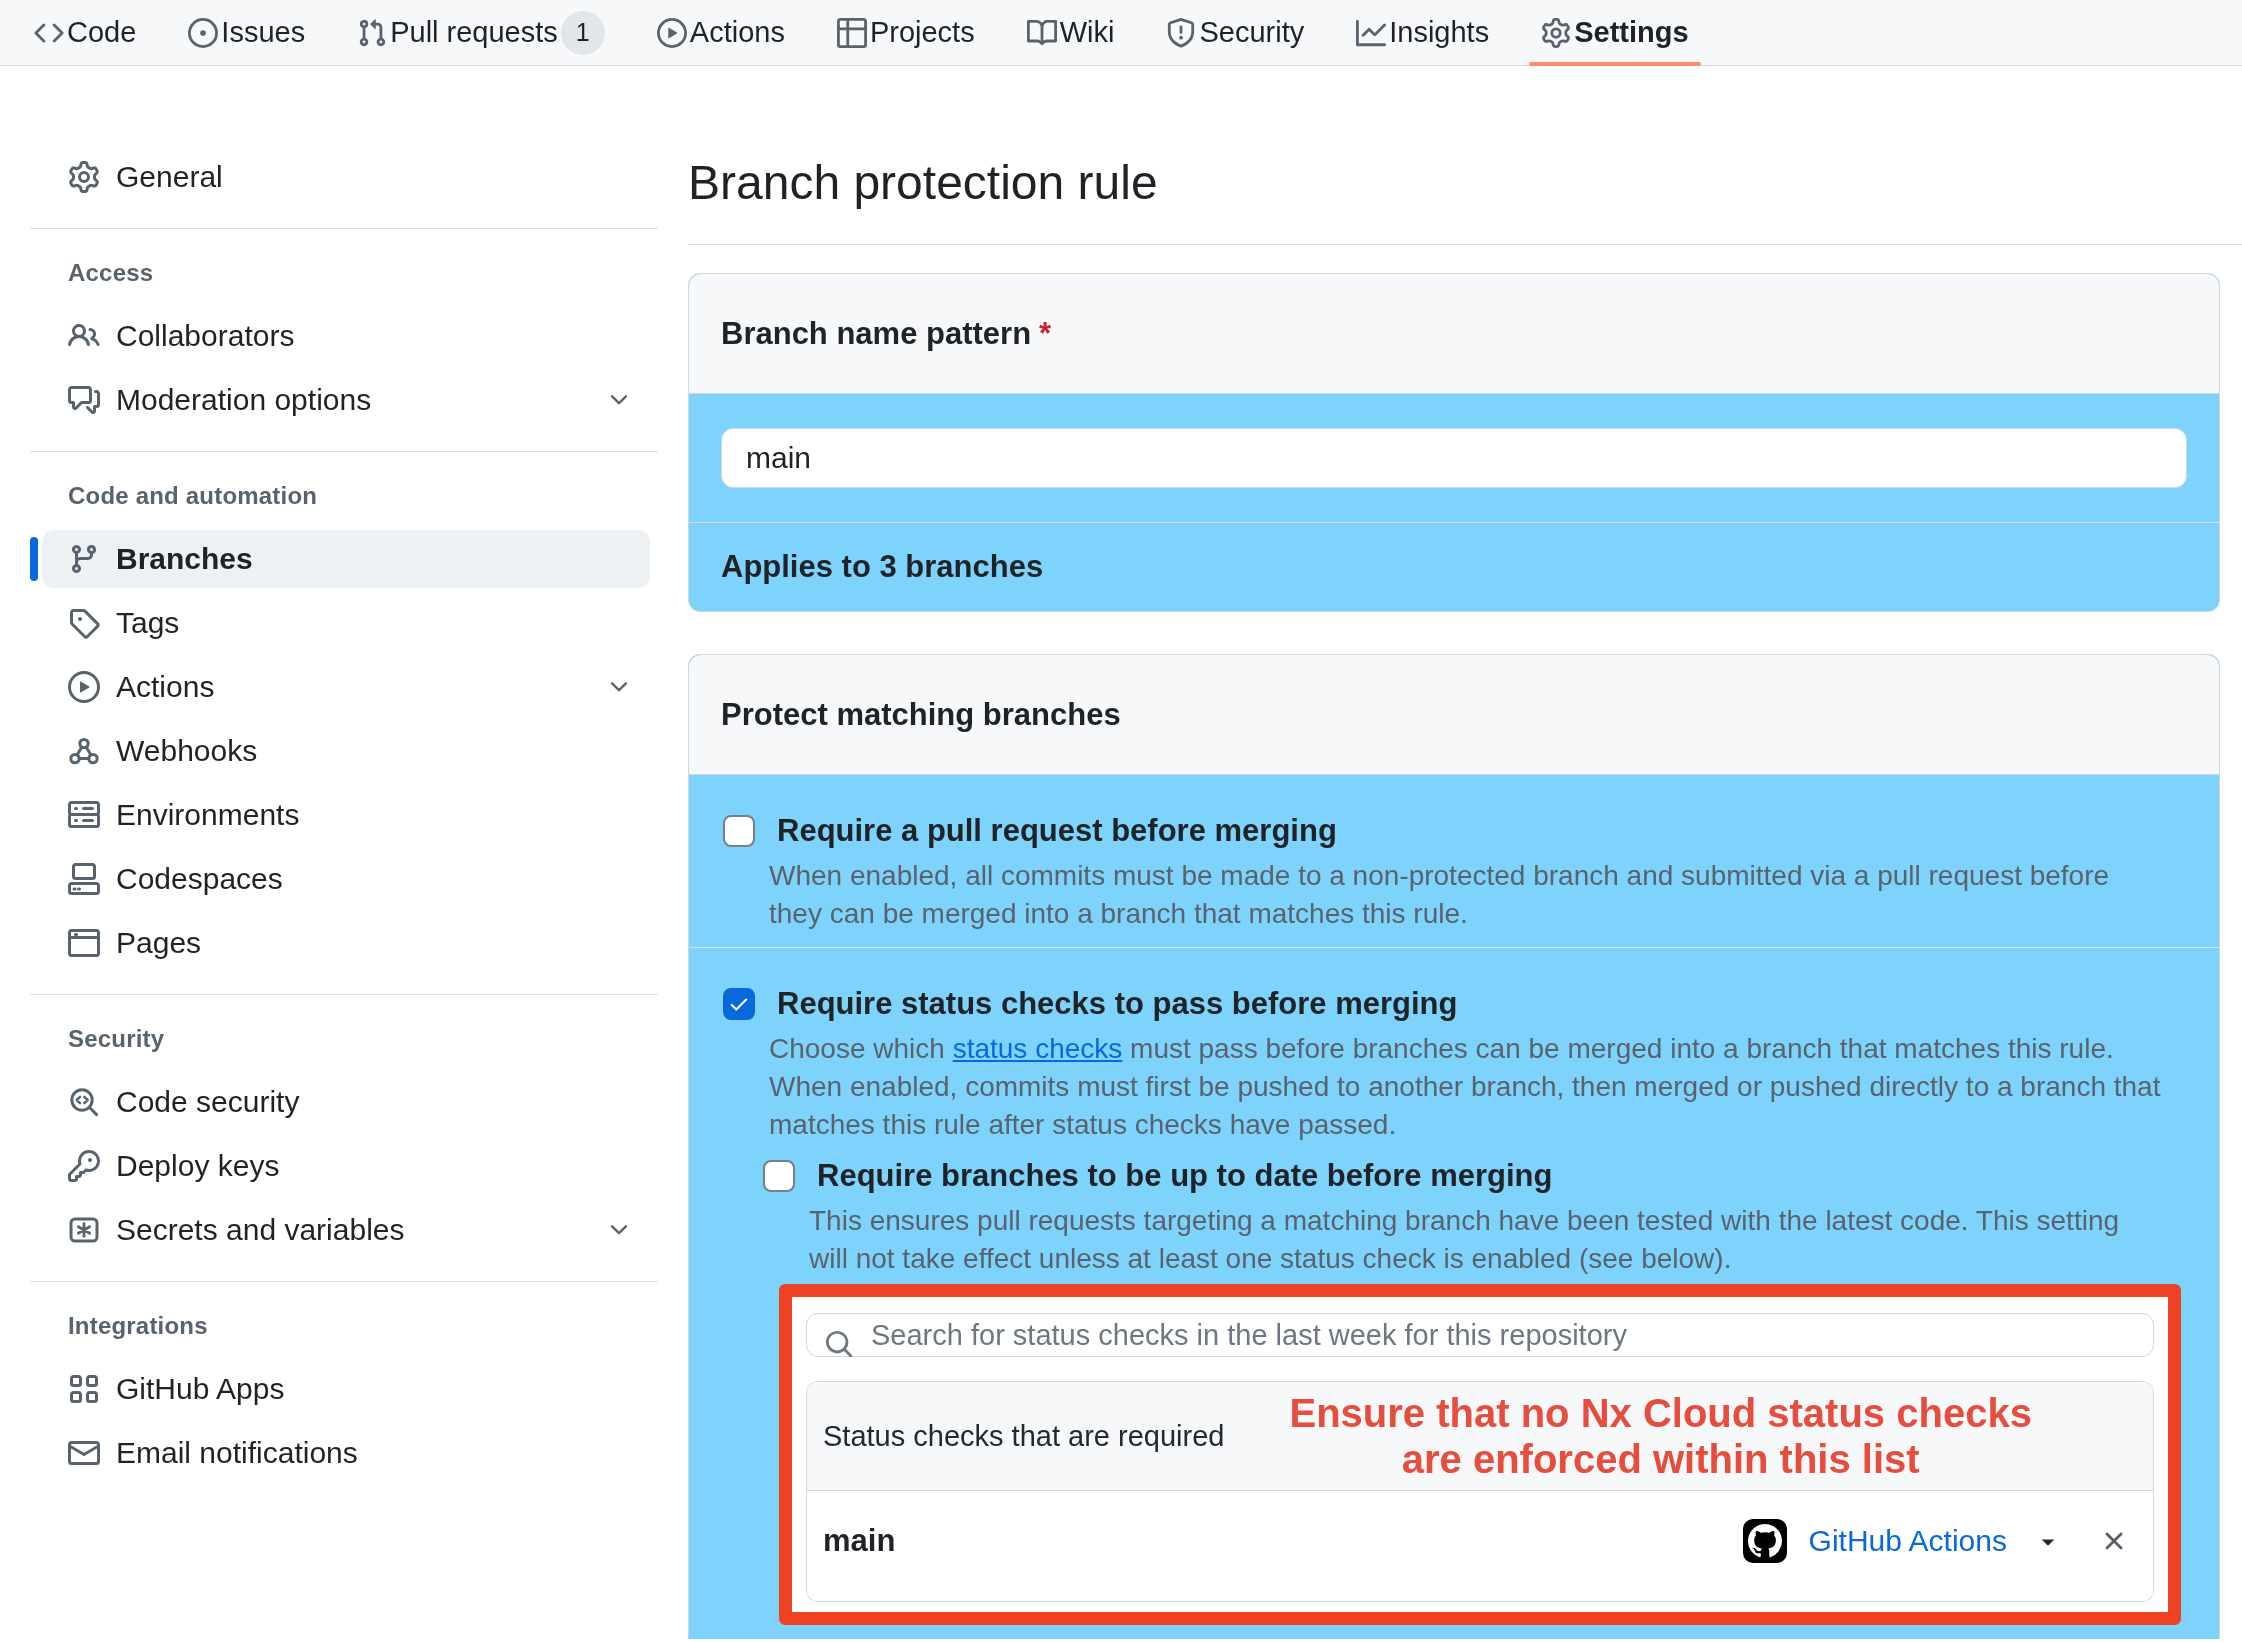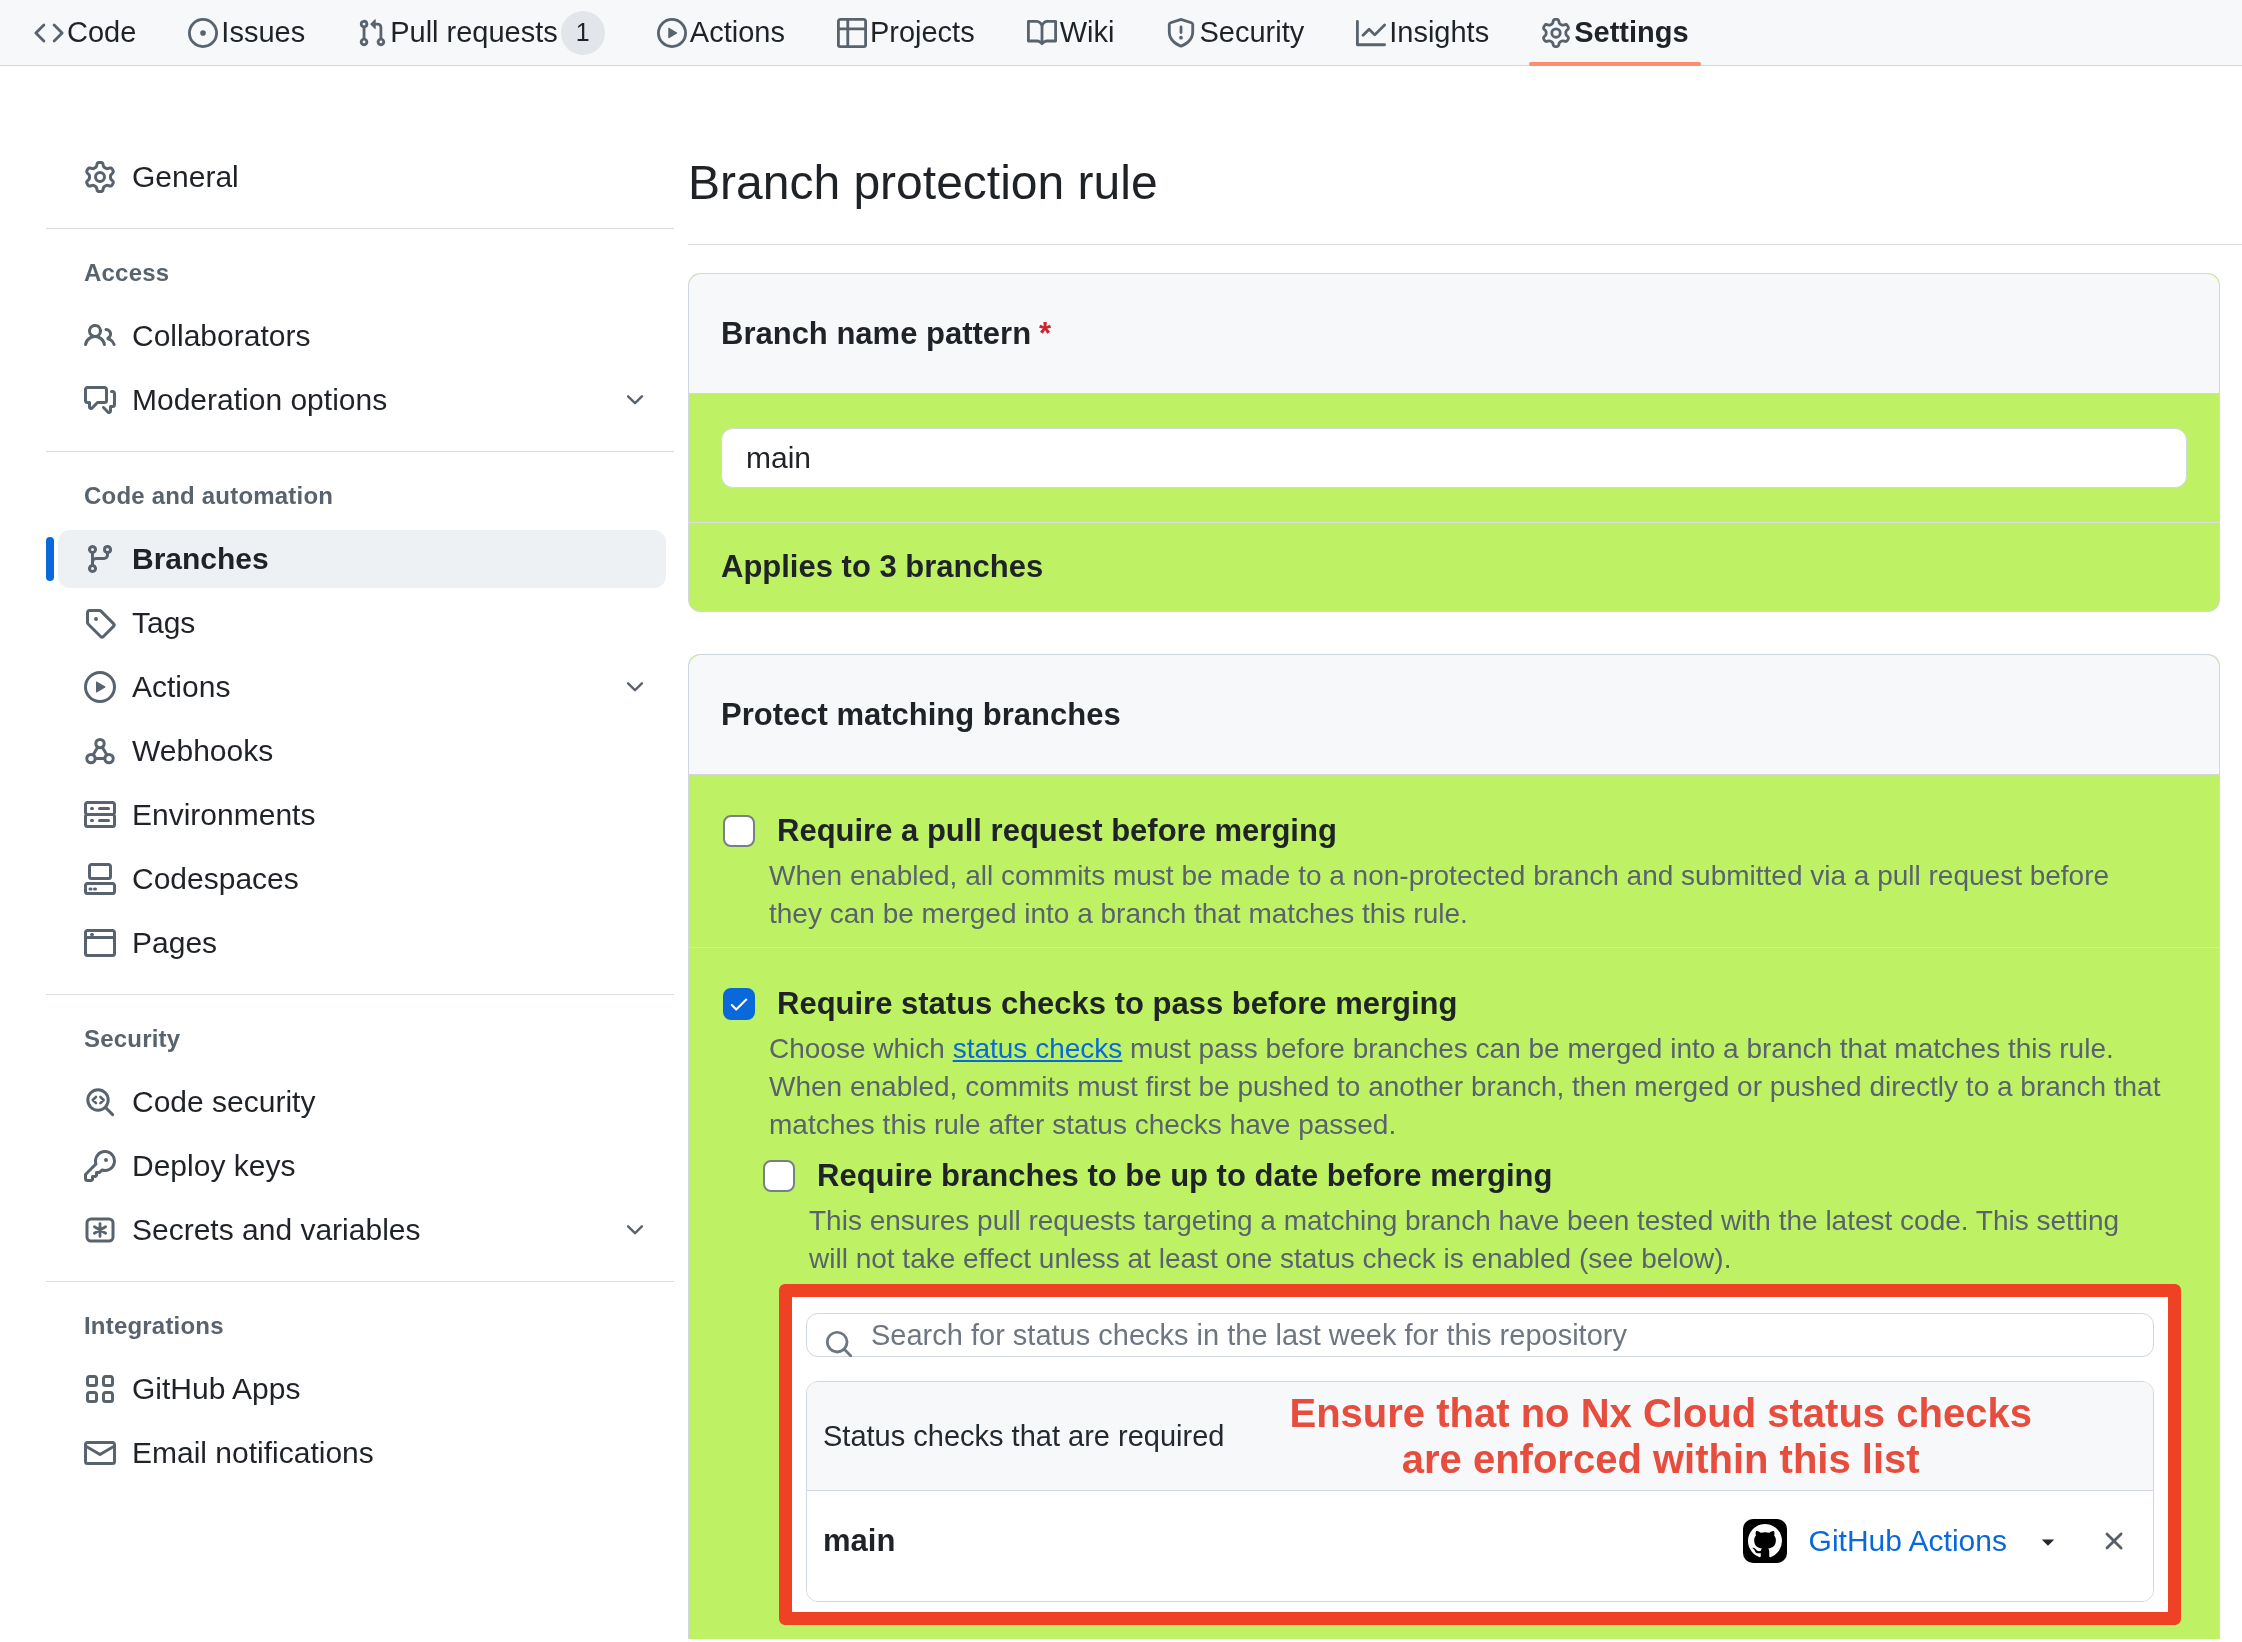--- a/index.html
+++ b/index.html
@@ -30,21 +30,21 @@
   }
   .counter {
     background:rgba(175,184,193,0.28); border-radius:24px; min-width:44px; height:44px;
     display:flex; align-items:center; justify-content:center;
     font-size:25px; padding:0 14px; color:#1f2328;
   }
 
   
   .sidebar {
     position:absolute; top:66px; left:0; width:662px; bottom:15px;
-    padding:82px 0 0 58px;
+    padding:82px 0 0 42px;
   }
   .side-item {
     width:608px; height:58px; margin-bottom:6px; padding:0 16px 0 26px;
     display:flex; align-items:center; gap:16px; border-radius:12px;
     font-size:30px; color:#1f2328; position:relative; cursor:pointer;
   }
   .side-item .icn { width:32px; height:32px; color:#59636e; flex:none; }
   .side-item.selected { background:#eef1f4; font-weight:700; }
   .side-item.selected::before {
     content:""; position:absolute; left:-12px; top:7px; width:8px; height:44px;
@@ -55,21 +55,21 @@
     font-size:24px; font-weight:700; color:#59636e;
     padding-left:26px; margin:30px 0 20px 0; letter-spacing:.2px;
   }
   .side-divider { border-top:1px solid #d8dee4; width:628px; margin:22px 0 22px -12px; }
 
   
   .main { position:absolute; left:688px; top:66px; width:1532px; }
   .page-title { font-size:48px; font-weight:400; line-height:58px; margin-top:88px; }
   .title-divider { border-top:1px solid #d8dee4; width:1554px; margin-top:26px; }
 
-  .card { border:1px solid #d0d7de; border-radius:12px; margin-top:28px; width:1532px; background:#bef264; }
+  .card { border:1px solid #d0d7de; border-radius:12px; margin-top:28px; width:1532px; background:#7dd3fc; }
   .card-head {
     background:#f6f8fa; border-bottom:1px solid #d0d7de; border-radius:12px 12px 0 0;
     padding:40px 32px; font-size:31px; font-weight:700; line-height:39px;
   }
   .req { color:#cf222e; margin-left:8px; font-weight:700; }
   .input-row { padding:34px 32px; }
   .text-input {
     width:100%; height:60px; border:1px solid #d0d7de; border-radius:12px;
     font-size:30px; color:#1f2328; padding:0 24px; background:#fff; outline:none;
     font-family:inherit;

